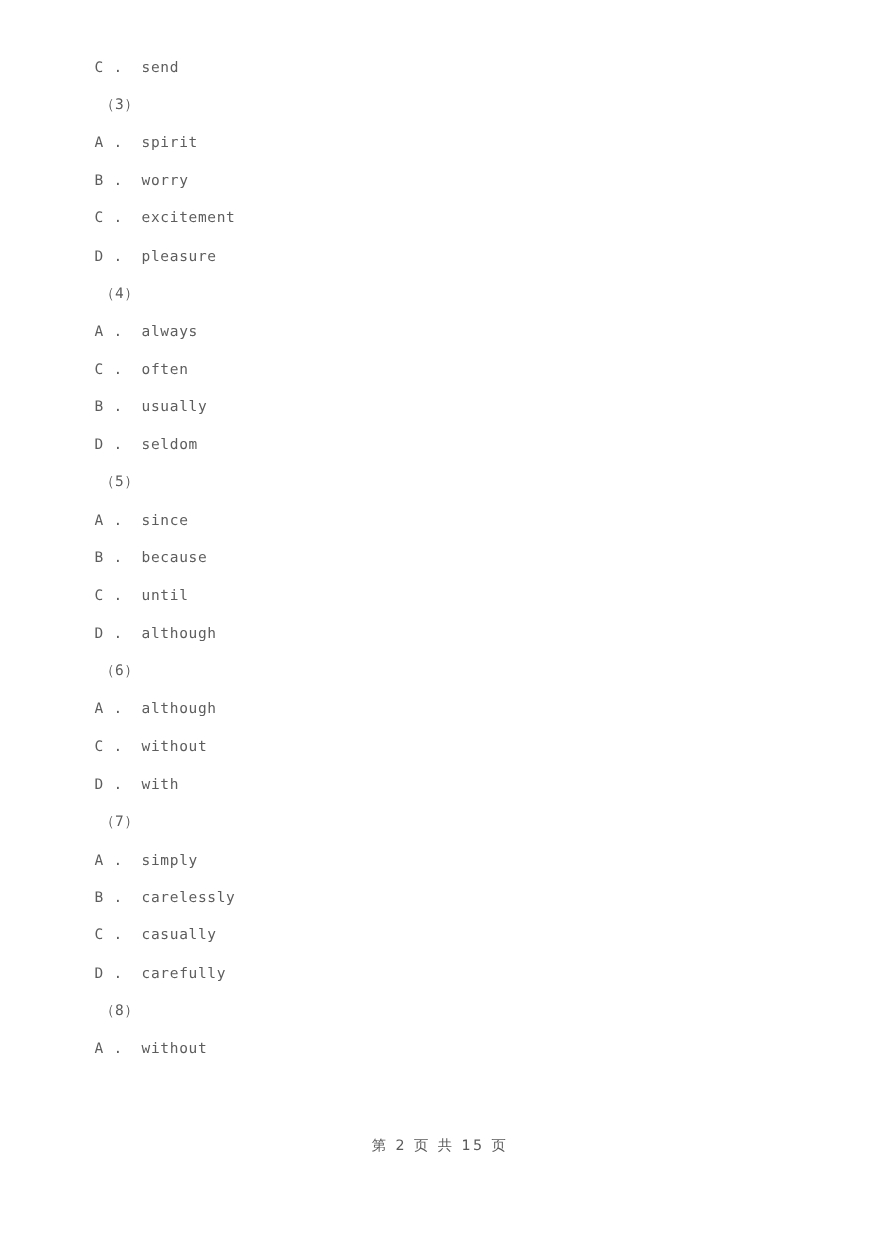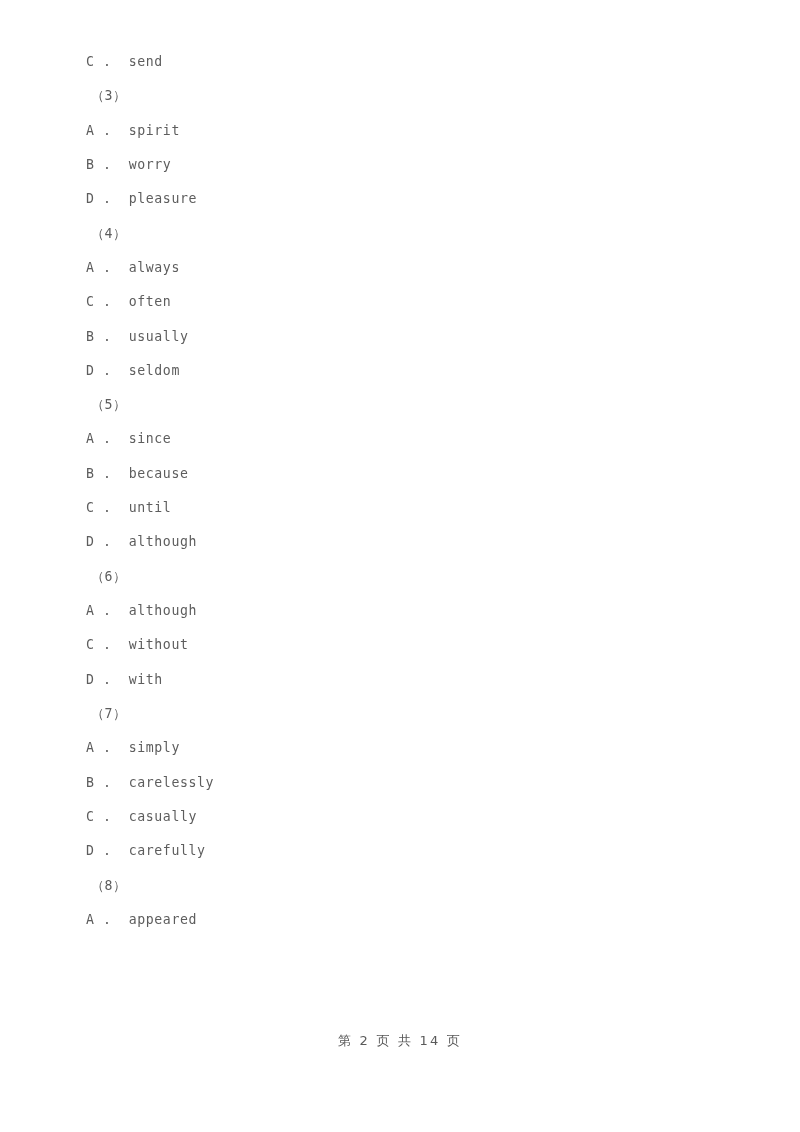--- a/index.html
+++ b/index.html
@@ -71,20 +71,21 @@
 </head>
 <body>
 
 <div class="page">
 
   <div class="content">
       <div class="line option">C .  send</div>
       <div class="line qnum">（3）</div>
       <div class="line option">A .  spirit</div>
       <div class="line option">B .  worry</div>
+      <div class="line option">C .  excitement</div>
       <div class="line option">D .  pleasure</div>
       <div class="line qnum">（4）</div>
       <div class="line option">A .  always</div>
       <div class="line option">C .  often</div>
       <div class="line option">B .  usually</div>
       <div class="line option">D .  seldom</div>
       <div class="line qnum">（5）</div>
       <div class="line option">A .  since</div>
       <div class="line option">B .  because</div>
       <div class="line option">C .  until</div>
@@ -92,18 +93,18 @@
       <div class="line qnum">（6）</div>
       <div class="line option">A .  although</div>
       <div class="line option">C .  without</div>
       <div class="line option">D .  with</div>
       <div class="line qnum">（7）</div>
       <div class="line option">A .  simply</div>
       <div class="line option">B .  carelessly</div>
       <div class="line option">C .  casually</div>
       <div class="line option">D .  carefully</div>
       <div class="line qnum">（8）</div>
-      <div class="line option">A .  appeared</div>
+      <div class="line option">A .  without</div>
     </div>
 
-  <div class="footer">第 2 页 共 14 页</div>
+  <div class="footer">第 2 页 共 15 页</div>
 
 </div>
 
 </body></html>

